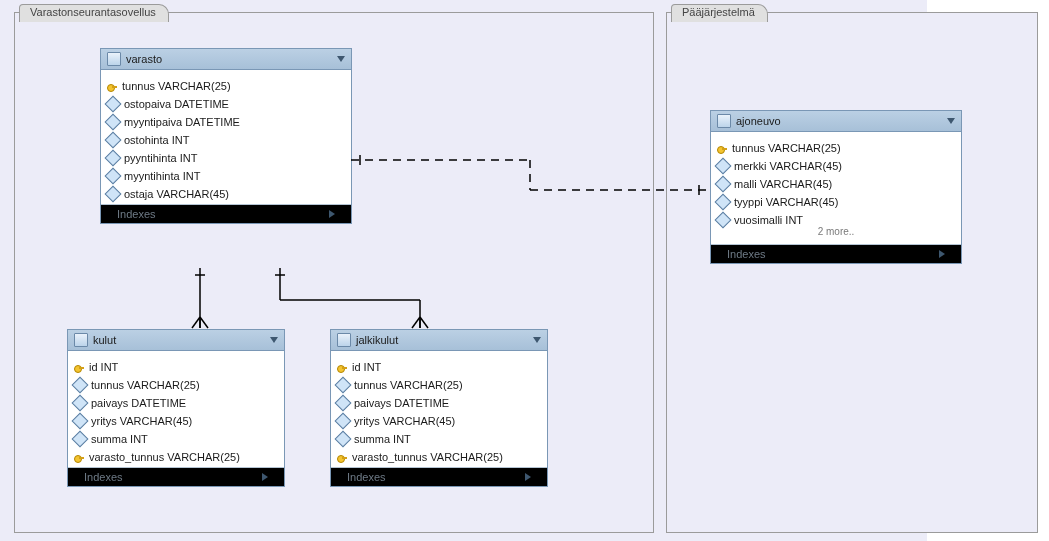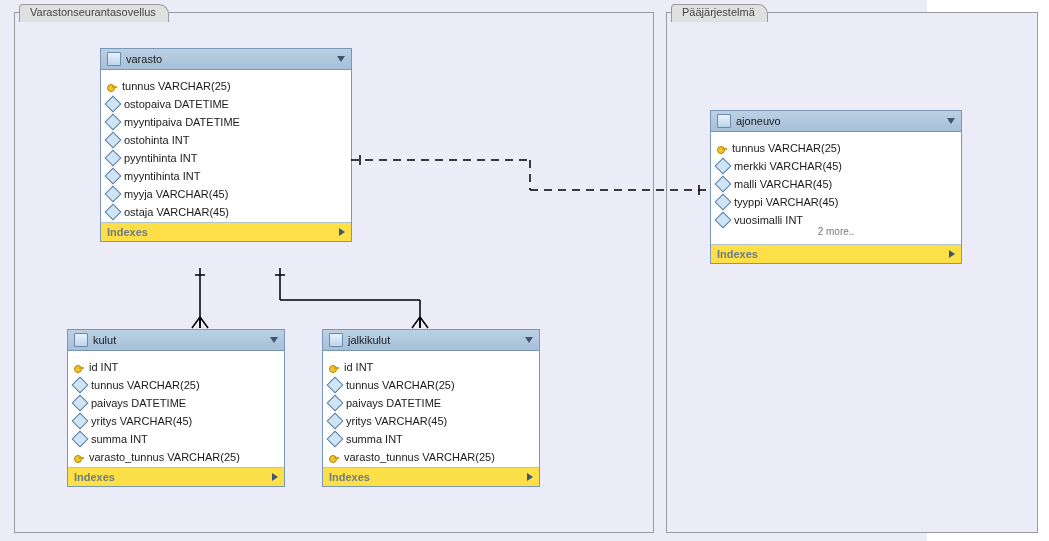--- a/index.html
+++ b/index.html
@@ -11,21 +11,21 @@
   .tbl-head .ticon{width:12px;height:12px;margin-right:5px;background:linear-gradient(#eaf2fb,#bcd4ea);border:1px solid #6b89a8;border-radius:1px}
   .tbl-head .title{flex:1}
   .tbl-head .arrow{width:0;height:0;border-left:4px solid transparent;border-right:4px solid transparent;border-top:6px solid #3e576f}
   .cols{padding:4px 0}
   .col{display:flex;align-items:flex-end;height:18px;padding:0 6px;color:#1a1a1a}
   .ico{width:10px;height:10px;margin-right:5px;transform:rotate(45deg);border:1px solid #5a7da1;background:#cfe4f7}
   .key{width:10px;height:10px;margin-right:5px;transform:rotate(0);border:none;background:none;position:relative}
   .key::before{content:"";position:absolute;left:0;top:2px;width:6px;height:6px;border-radius:50%;background:#f4c430;border:1px solid #b38600}
   .key::after{content:"";position:absolute;left:5px;top:4px;width:5px;height:2px;background:#d4a017}
   .more{text-align:center;color:#7a7a7a;font-size:10px;height:14px}
-  .idx{display:flex;align-items:center;height:18px;background:#fde047;border-top:1px solid #B4C4D3;padding:0 6px;color:#6e7a86;font-weight:bold}
+  .idx{display:flex;align-items:center;height:18px;background:#000000;border-top:1px solid #B4C4D3;padding:0 16px;color:#6e7a86;font-weight:normal}
   .idx .sp{flex:1}
   .idx .arrow{width:0;height:0;border-top:4px solid transparent;border-bottom:4px solid transparent;border-left:6px solid #3e576f}
   svg.conn{position:absolute;left:0;top:0;pointer-events:none}
 </style>
 </head>
 <body>
 
 <div class="stage">
 
   <div class="region" style="left:14px;top:12px;width:638px;height:519px">
@@ -57,24 +57,20 @@
         <div class="col">
             <span class="ico"></span>
             <span>pyyntihinta INT</span>
           </div>
         <div class="col">
             <span class="ico"></span>
             <span>myyntihinta INT</span>
           </div>
         <div class="col">
             <span class="ico"></span>
-            <span>myyja VARCHAR(45)</span>
-          </div>
-        <div class="col">
-            <span class="ico"></span>
             <span>ostaja VARCHAR(45)</span>
           </div>
       </div>
       <div class="idx">
           <span>Indexes</span>
           <span class="sp"></span>
           <span class="arrow"></span>
         </div>
     </div>
 
@@ -110,21 +106,21 @@
             <span>varasto_tunnus VARCHAR(25)</span>
           </div>
       </div>
       <div class="idx">
           <span>Indexes</span>
           <span class="sp"></span>
           <span class="arrow"></span>
         </div>
     </div>
 
-    <div class="tbl" style="left:307px;top:316px;width:216px">
+    <div class="tbl" style="left:315px;top:316px;width:216px">
       <div class="tbl-head">
         <span class="ticon"></span>
         <span class="title">jalkikulut</span>
         <span class="arrow"></span>
       </div>
       <div class="cols">
         <div class="col">
             <span class="key"></span>
             <span>id INT</span>
           </div>

